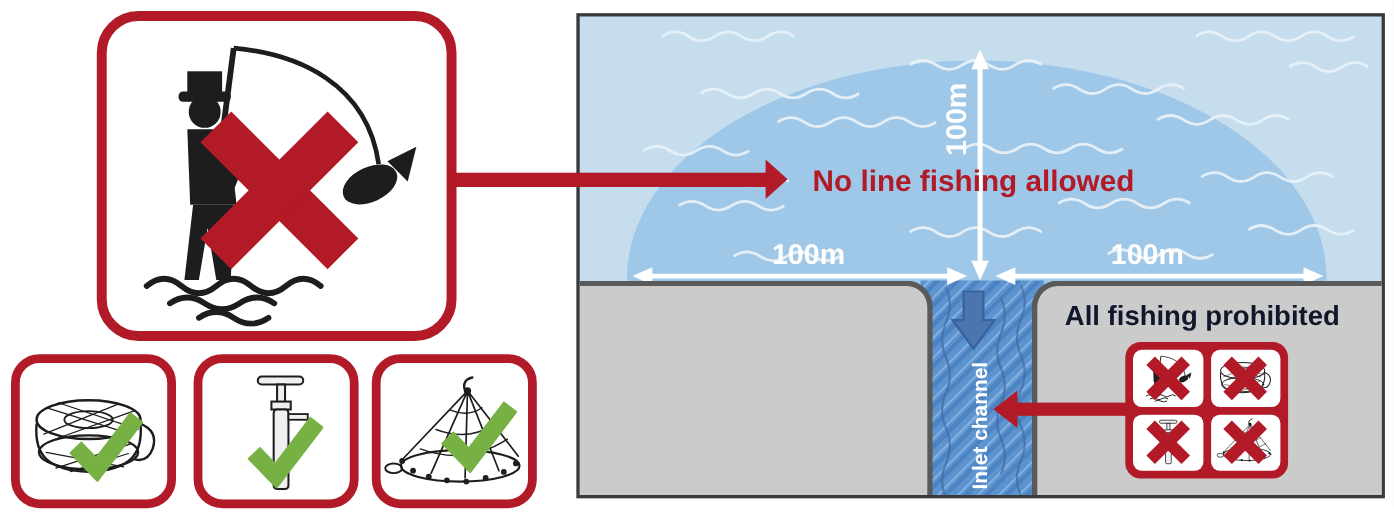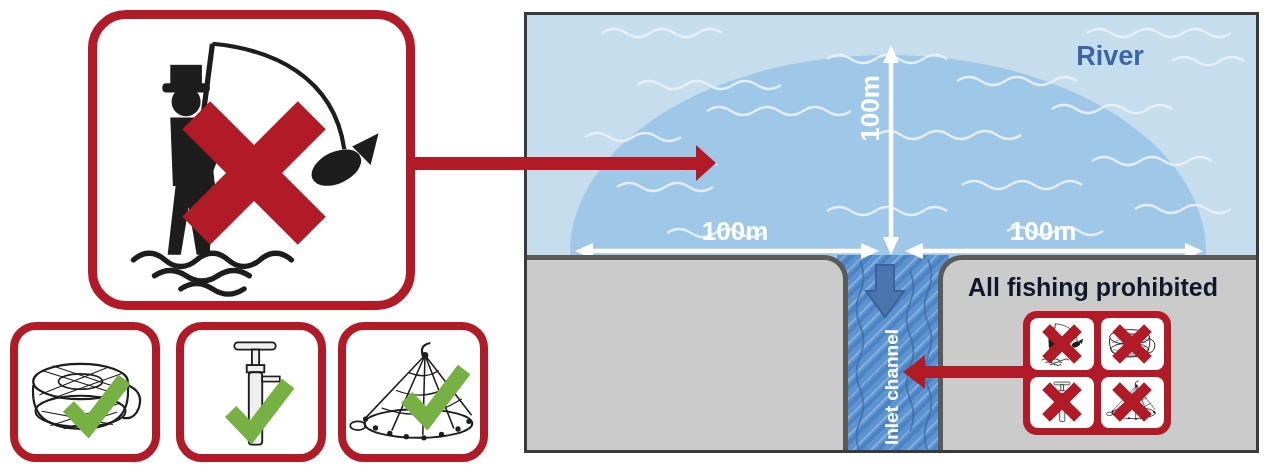--- a/index.html
+++ b/index.html
@@ -197,21 +197,21 @@
       <polygon points="364,240 356,222 372,222" stroke="none"></polygon>
       <line x1="62" y1="236" x2="338" y2="236"></line>
       <polygon points="48,236 66,228 66,244" stroke="none"></polygon>
       <polygon points="352,236 334,228 334,244" stroke="none"></polygon>
       <line x1="392" y1="236" x2="662" y2="236"></line>
       <polygon points="378,236 396,228 396,244" stroke="none"></polygon>
       <polygon points="676,236 658,228 658,244" stroke="none"></polygon>
     </g>
   </svg>
 
-  <div class="lbl" id="river-label">River</div>
+  <div class="lbl" id="zone-label">No line fishing allowed</div>
   <div class="lbl" id="m-vertical">100m</div>
   <div class="lbl" id="m-left">100m</div>
   <div class="lbl" id="m-right">100m</div>
 
   <div class="abs" id="channel"></div>
   <div class="abs" id="land-left"></div>
   <div class="abs" id="land-right"></div>
 
   <svg class="abs" id="channel-overlay" width="90" height="200">
     <g stroke="#3e6ca6" stroke-width="2" fill="none" opacity="0.7">

